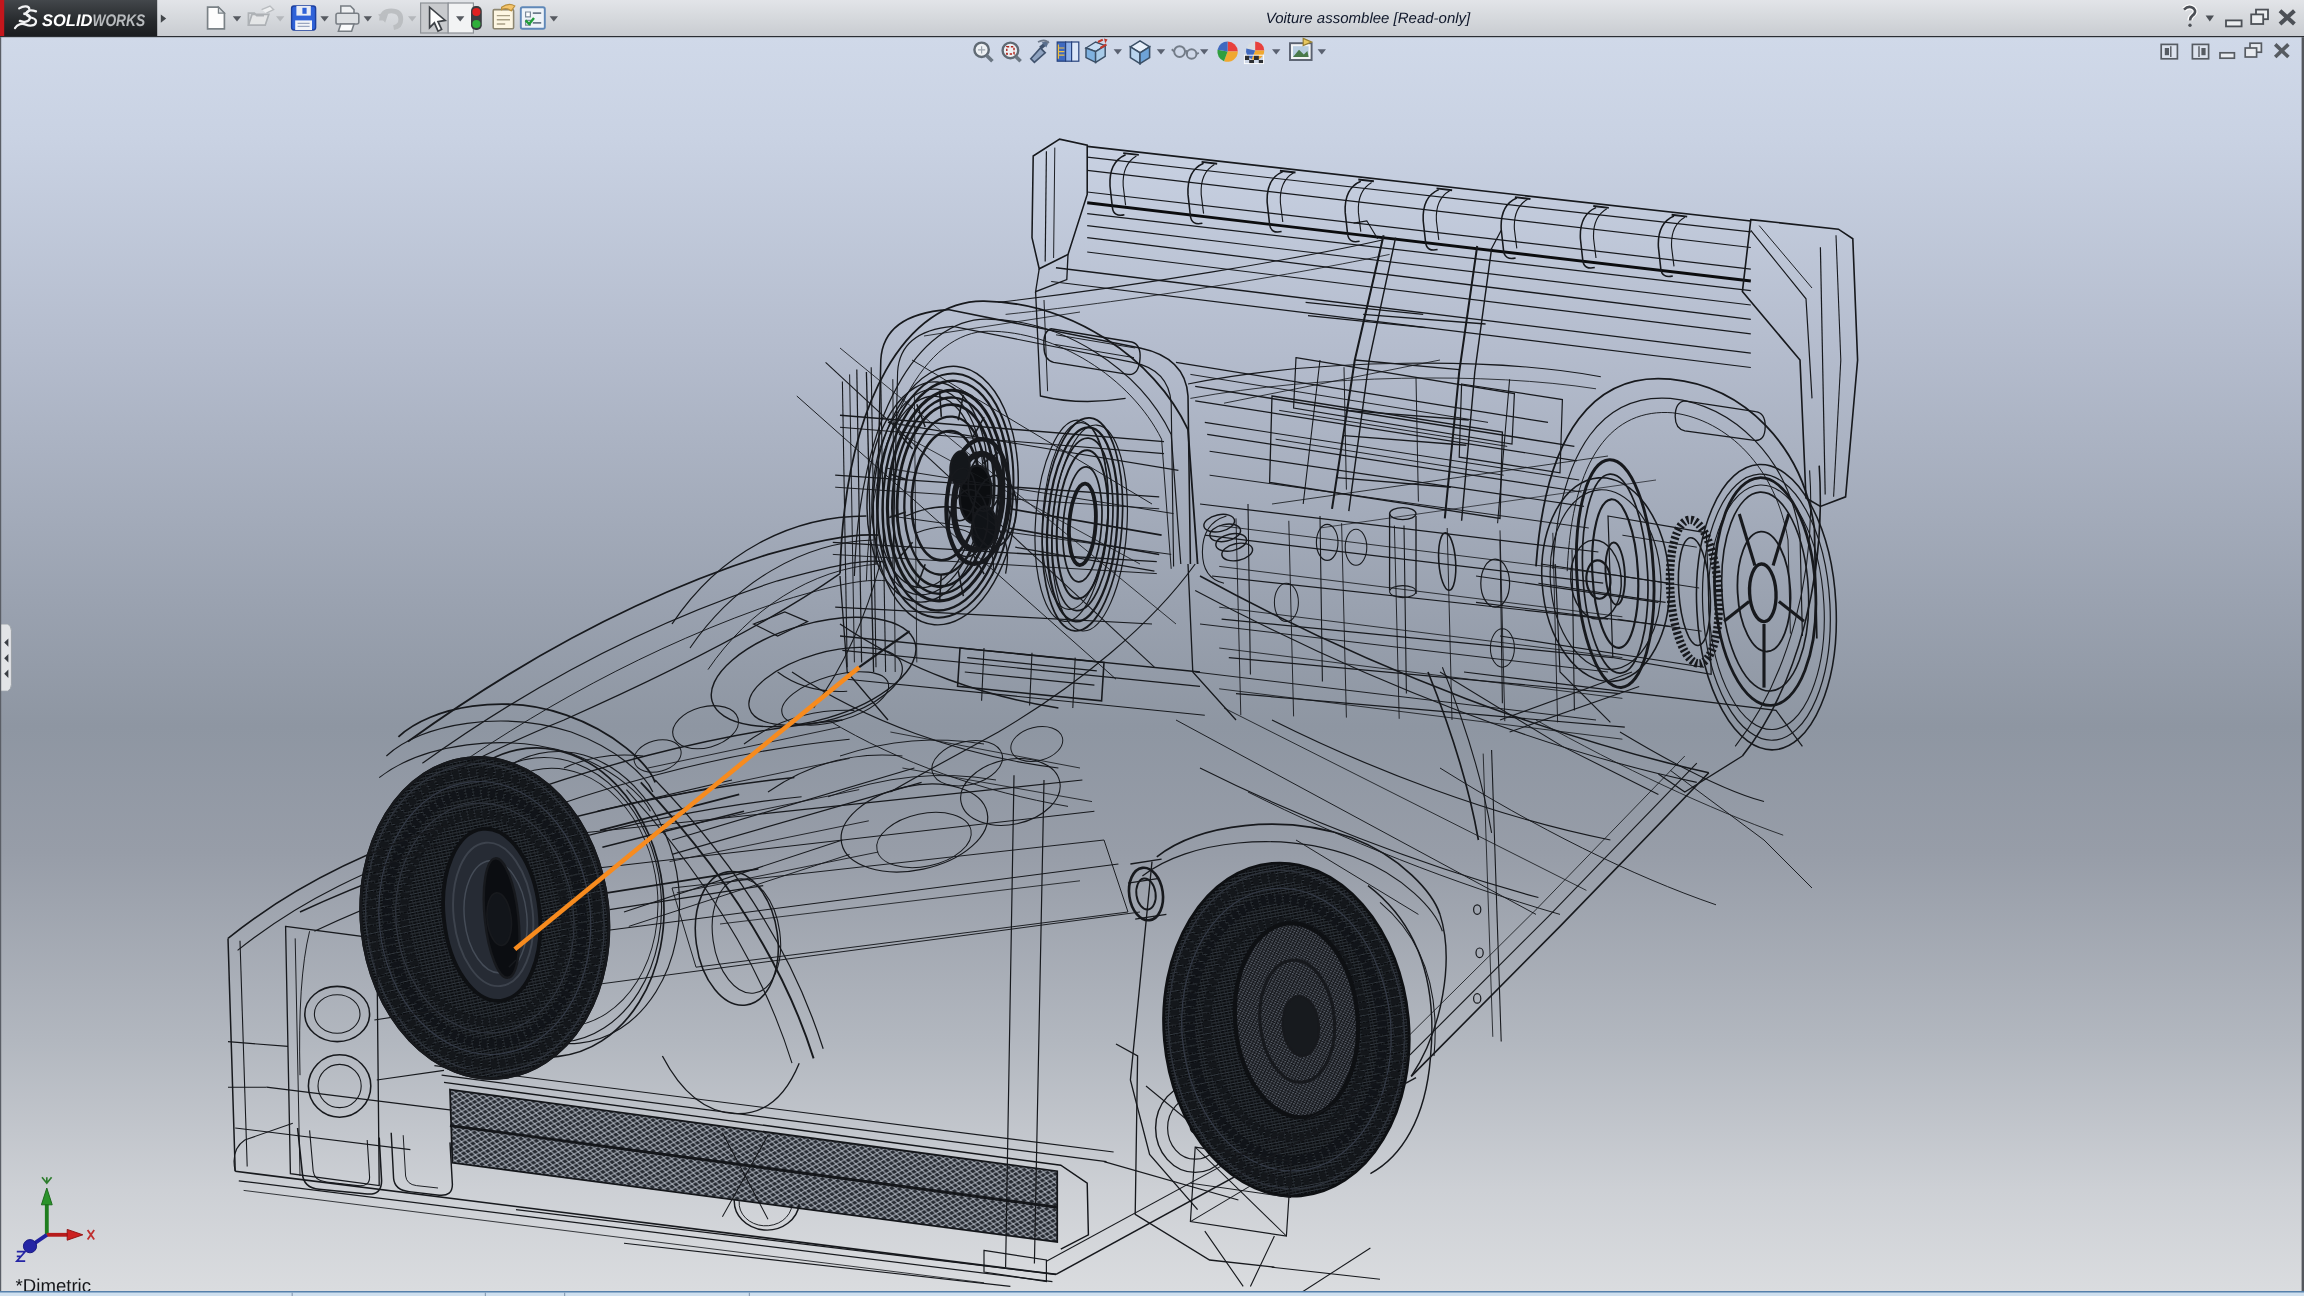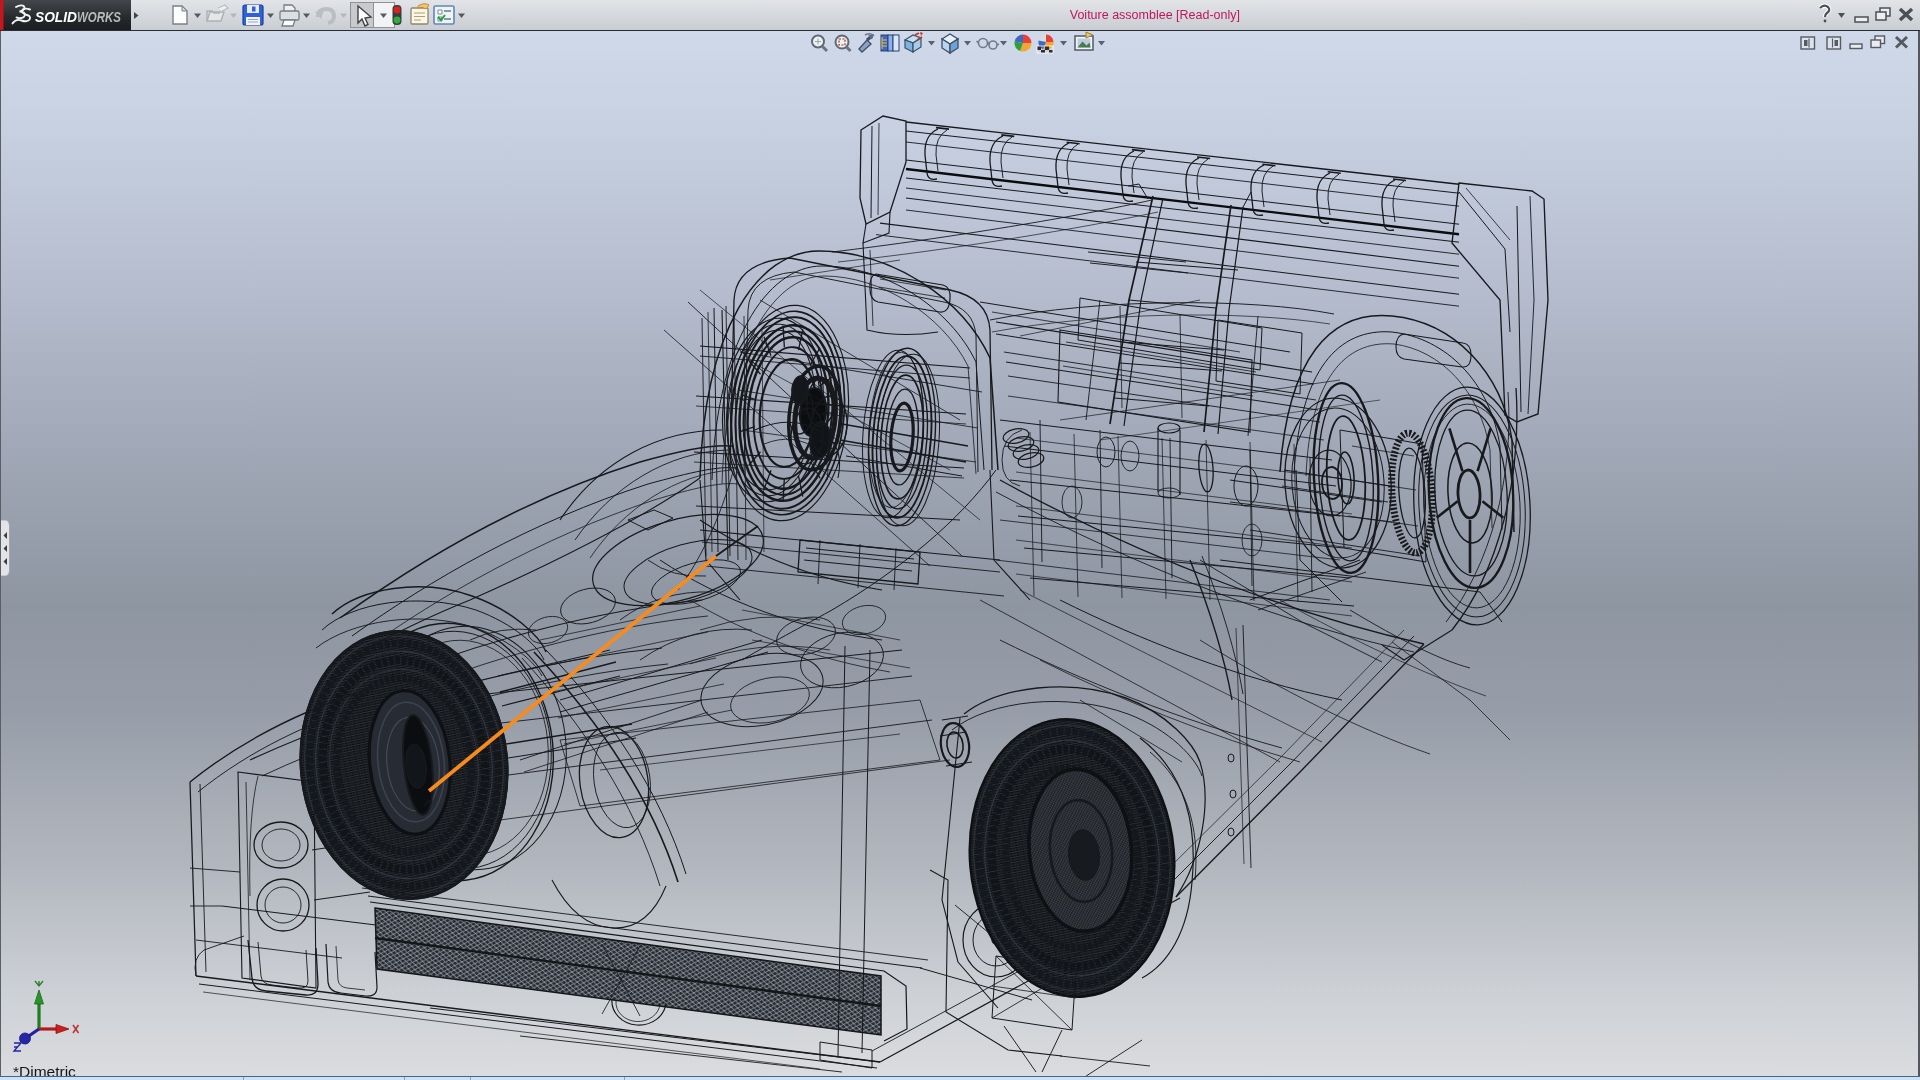--- a/index.html
+++ b/index.html
@@ -7,22 +7,22 @@
   #win{position:absolute;inset:0;background:#dfe2e6;}
   
   #viewport{position:absolute;left:0px;top:31px;width:1920px;height:1045px;
     background:linear-gradient(#d0d9e9 0%,#c9d2e3 8%,#b4bccd 25%,#9aa2b0 45%,#8e96a2 55%,#979da8 65%,#b2b7bf 80%,#cdd0d5 92%,#dadcdf 100%);}
   #bottombar{position:absolute;left:0;top:1076px;width:1920px;height:4px;background:#cfe0ef;border-top:1px solid #39699b;}
   
   #titlebar{position:absolute;left:0;top:0;width:1920px;height:30px;
     background:linear-gradient(#e2e4e8,#d6d9dd 48%,#c9ccd1);border-bottom:1px solid #2a2d33;}
   #logo{position:absolute;left:0;top:0;width:131px;height:30px;overflow:hidden;
     background:linear-gradient(#43474b,#26292c 60%,#1b1d20);}
-  #title-text{position:absolute;left:1040px;top:8px;width:200px;text-align:right;
-    font-size:12.5px;color:#be185d;white-space:nowrap;}
+  #title-text{position:absolute;left:1040px;top:8px;width:200px;text-align:center;
+    font-size:12.5px;color:#0f172a;white-space:nowrap;font-style:italic;}
 </style>
 </head>
 <body>
 <div id="win">
   <div id="viewport"></div>
   <div id="titlebar"></div>
   <div id="logo"></div>
   <div id="title-text">Voiture assomblee [Read-only]</div>
 
   <svg id="chrome" width="1920" height="60" viewBox="0 0 1920 60" style="position:absolute;left:0;top:0">

